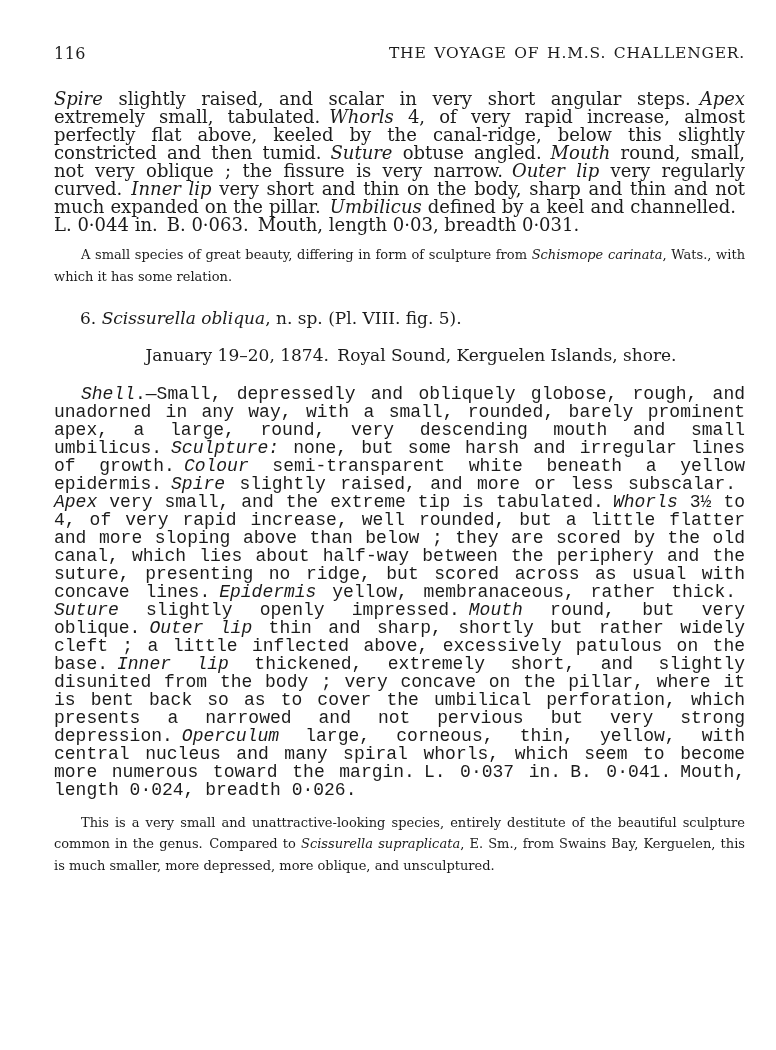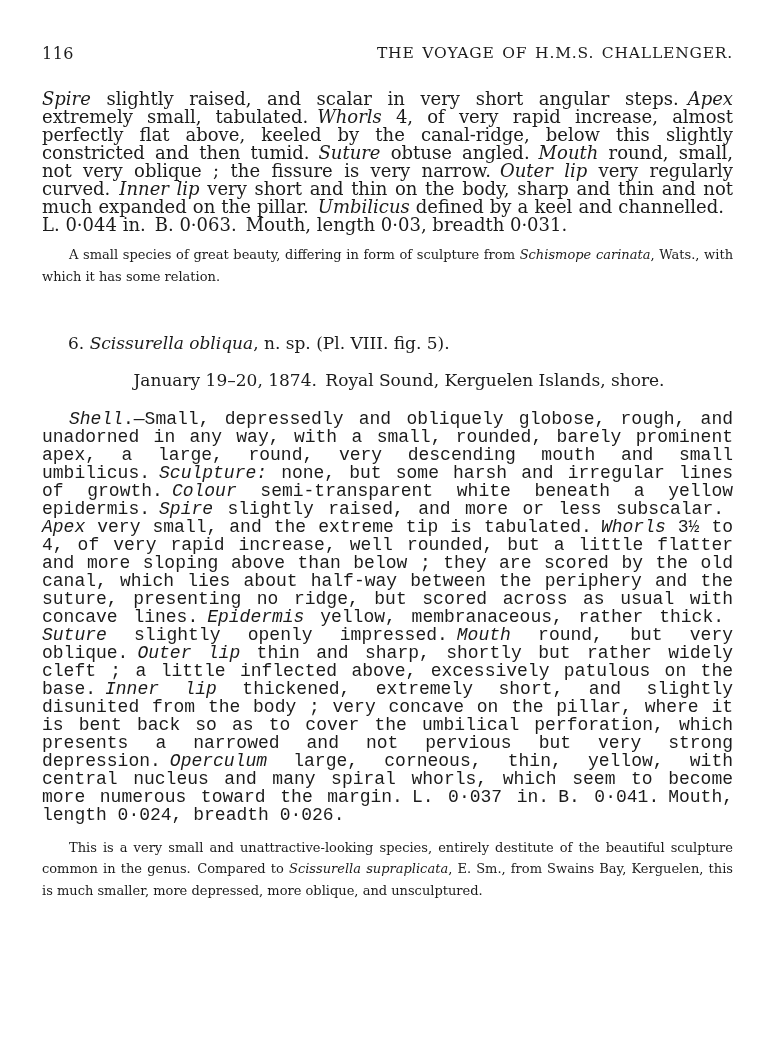--- a/index.html
+++ b/index.html
@@ -15,21 +15,21 @@
     color: #1b1b1b;
   }
   .page {
     position: relative;
     width: 776px;
     height: 1050px;
     background: #ffffff;
   }
   .content {
     position: absolute;
-    left: 42px;
+    left: 54px;
     top: 0;
     width: 691px;
   }
   .header {
     position: relative;
     margin-top: 39px;
     height: 20px;
     font-size: 15.5px;
   }
   .page-number {
@@ -54,21 +54,21 @@
   .para-note {
     font-size: 13px;
     line-height: 21.8px;
     text-align: justify;
     margin: 0;
   }
   .indent      { text-indent: 27px; }
   .spire-para  { margin-top: 26px; }
   .carinata-note { margin-top: 10px; }
   .species-heading {
-    margin-top: 42px;
+    margin-top: 17px;
     font-size: 17px;
     line-height: 26px;
     text-indent: 26px;
   }
   .locality-line {
     margin-top: 11px;
     font-size: 17px;
     line-height: 26px;
     text-indent: 23px;
     text-align: center;

